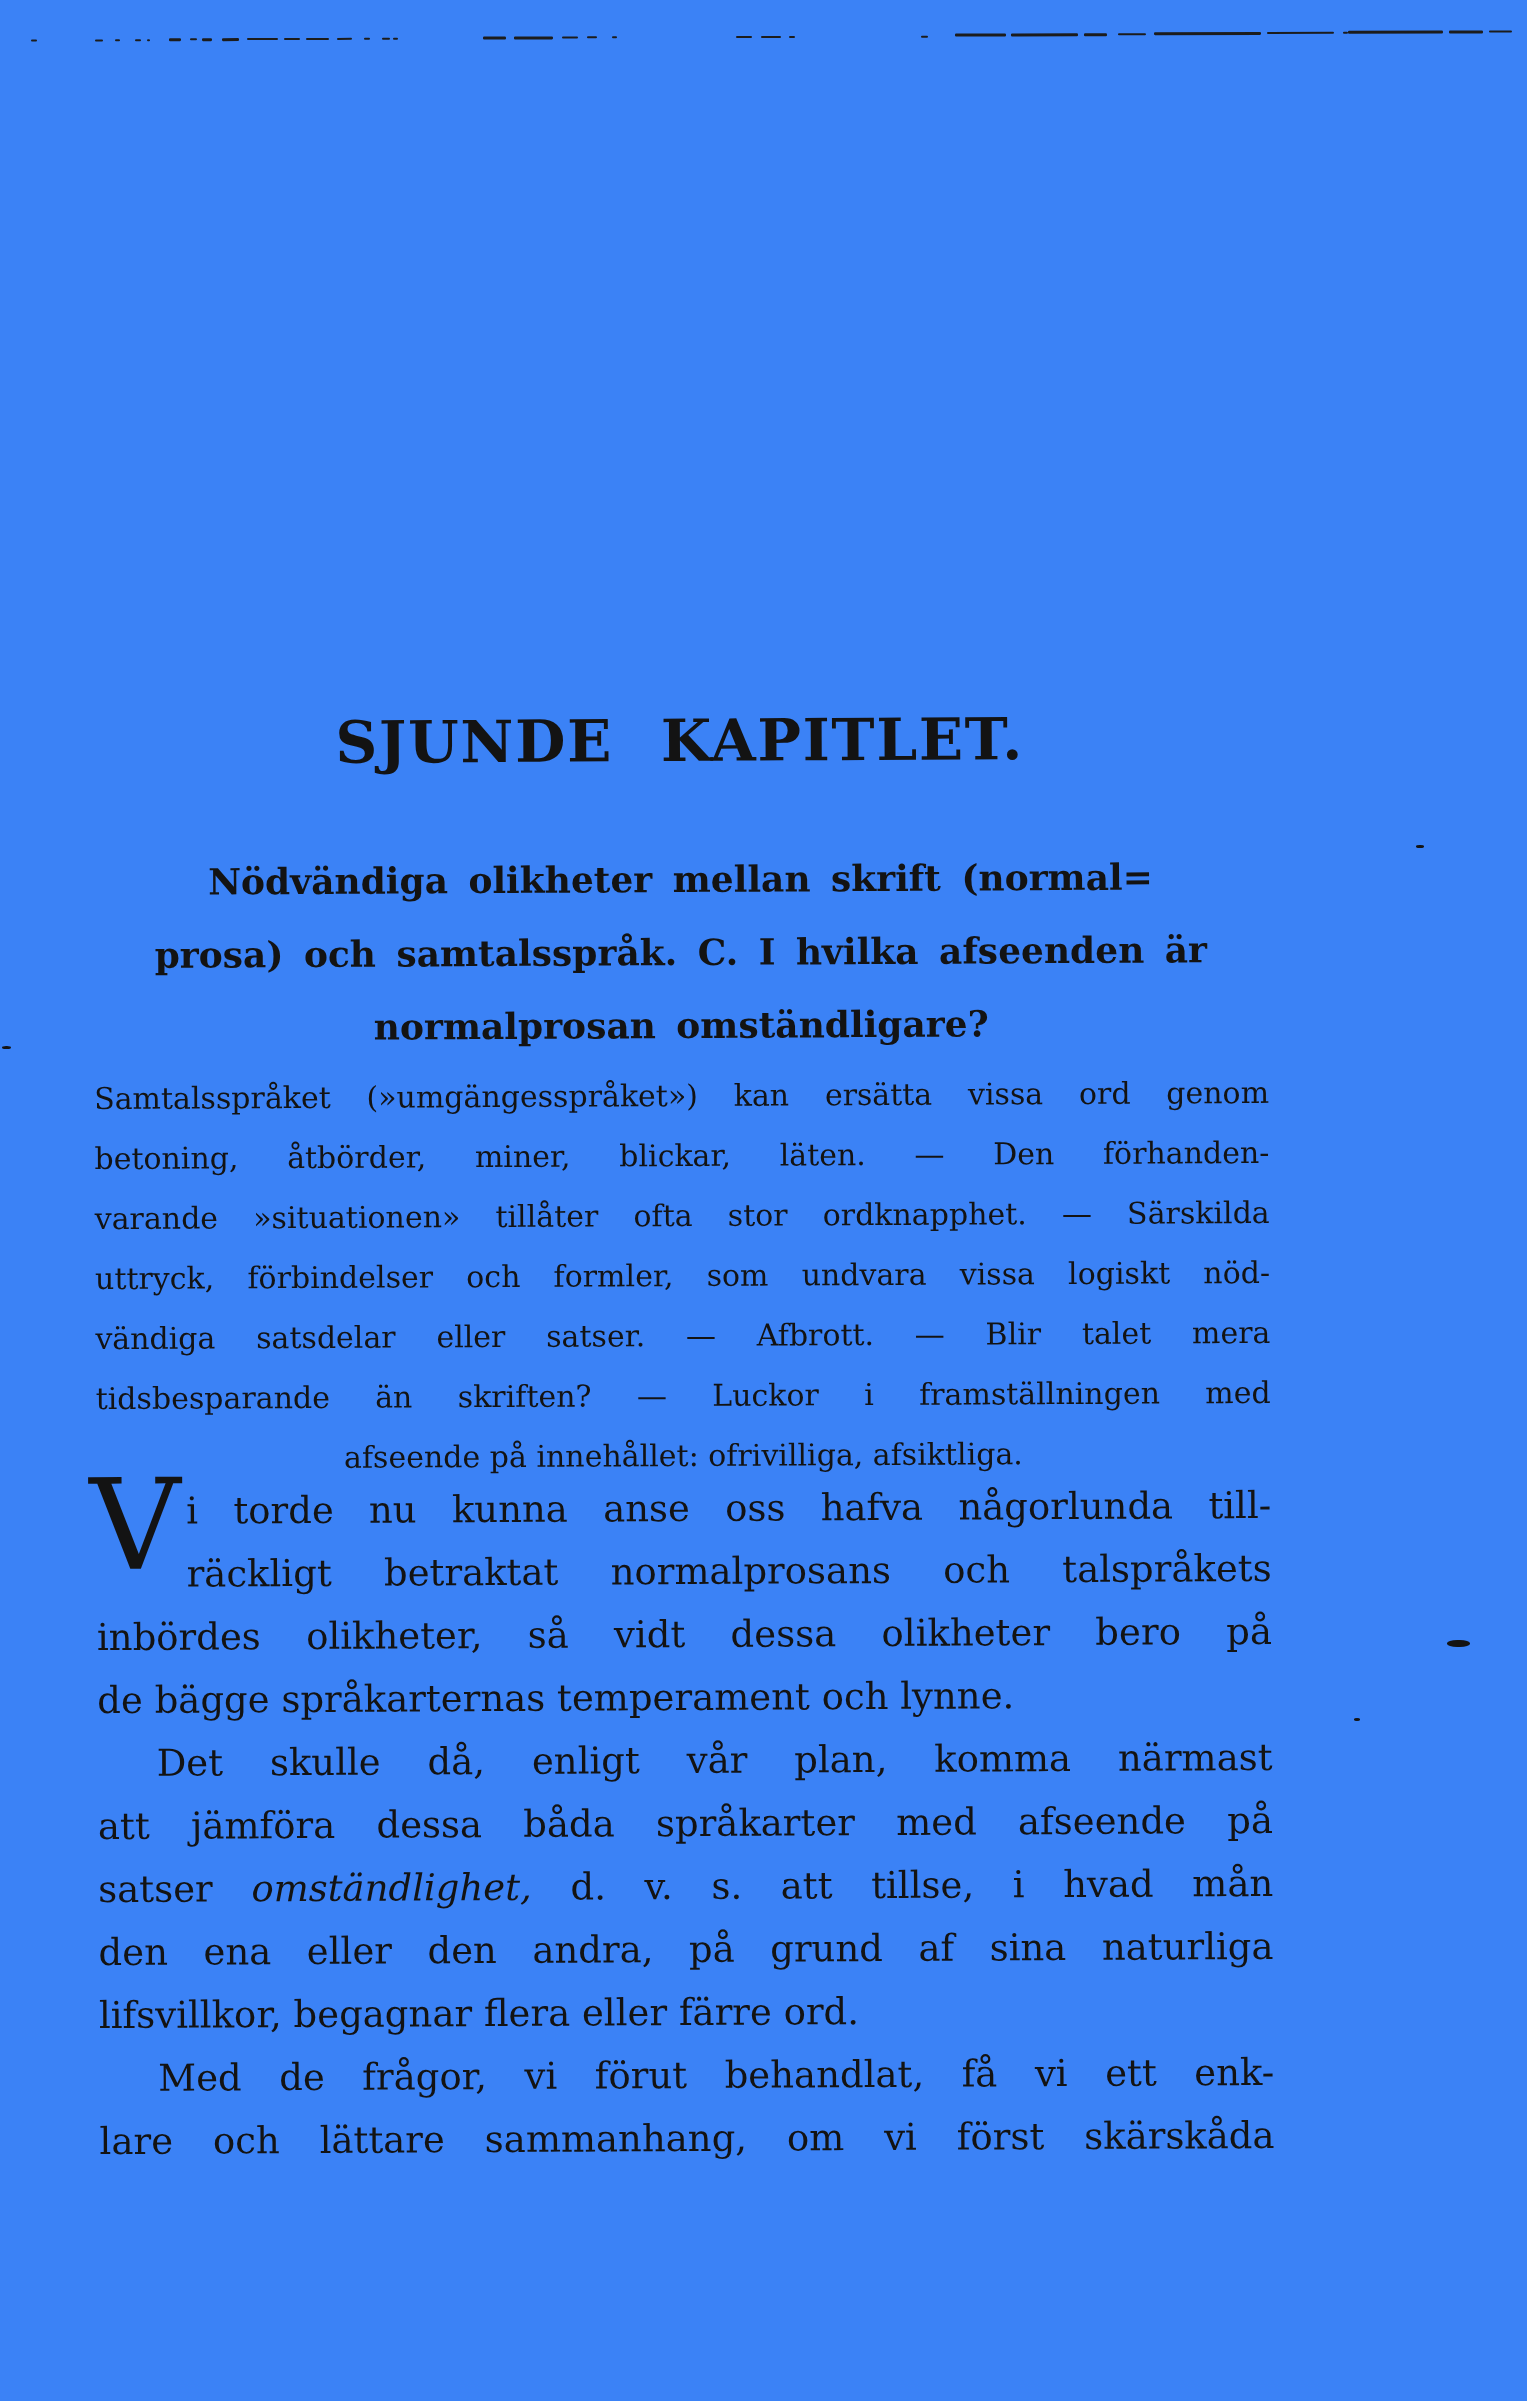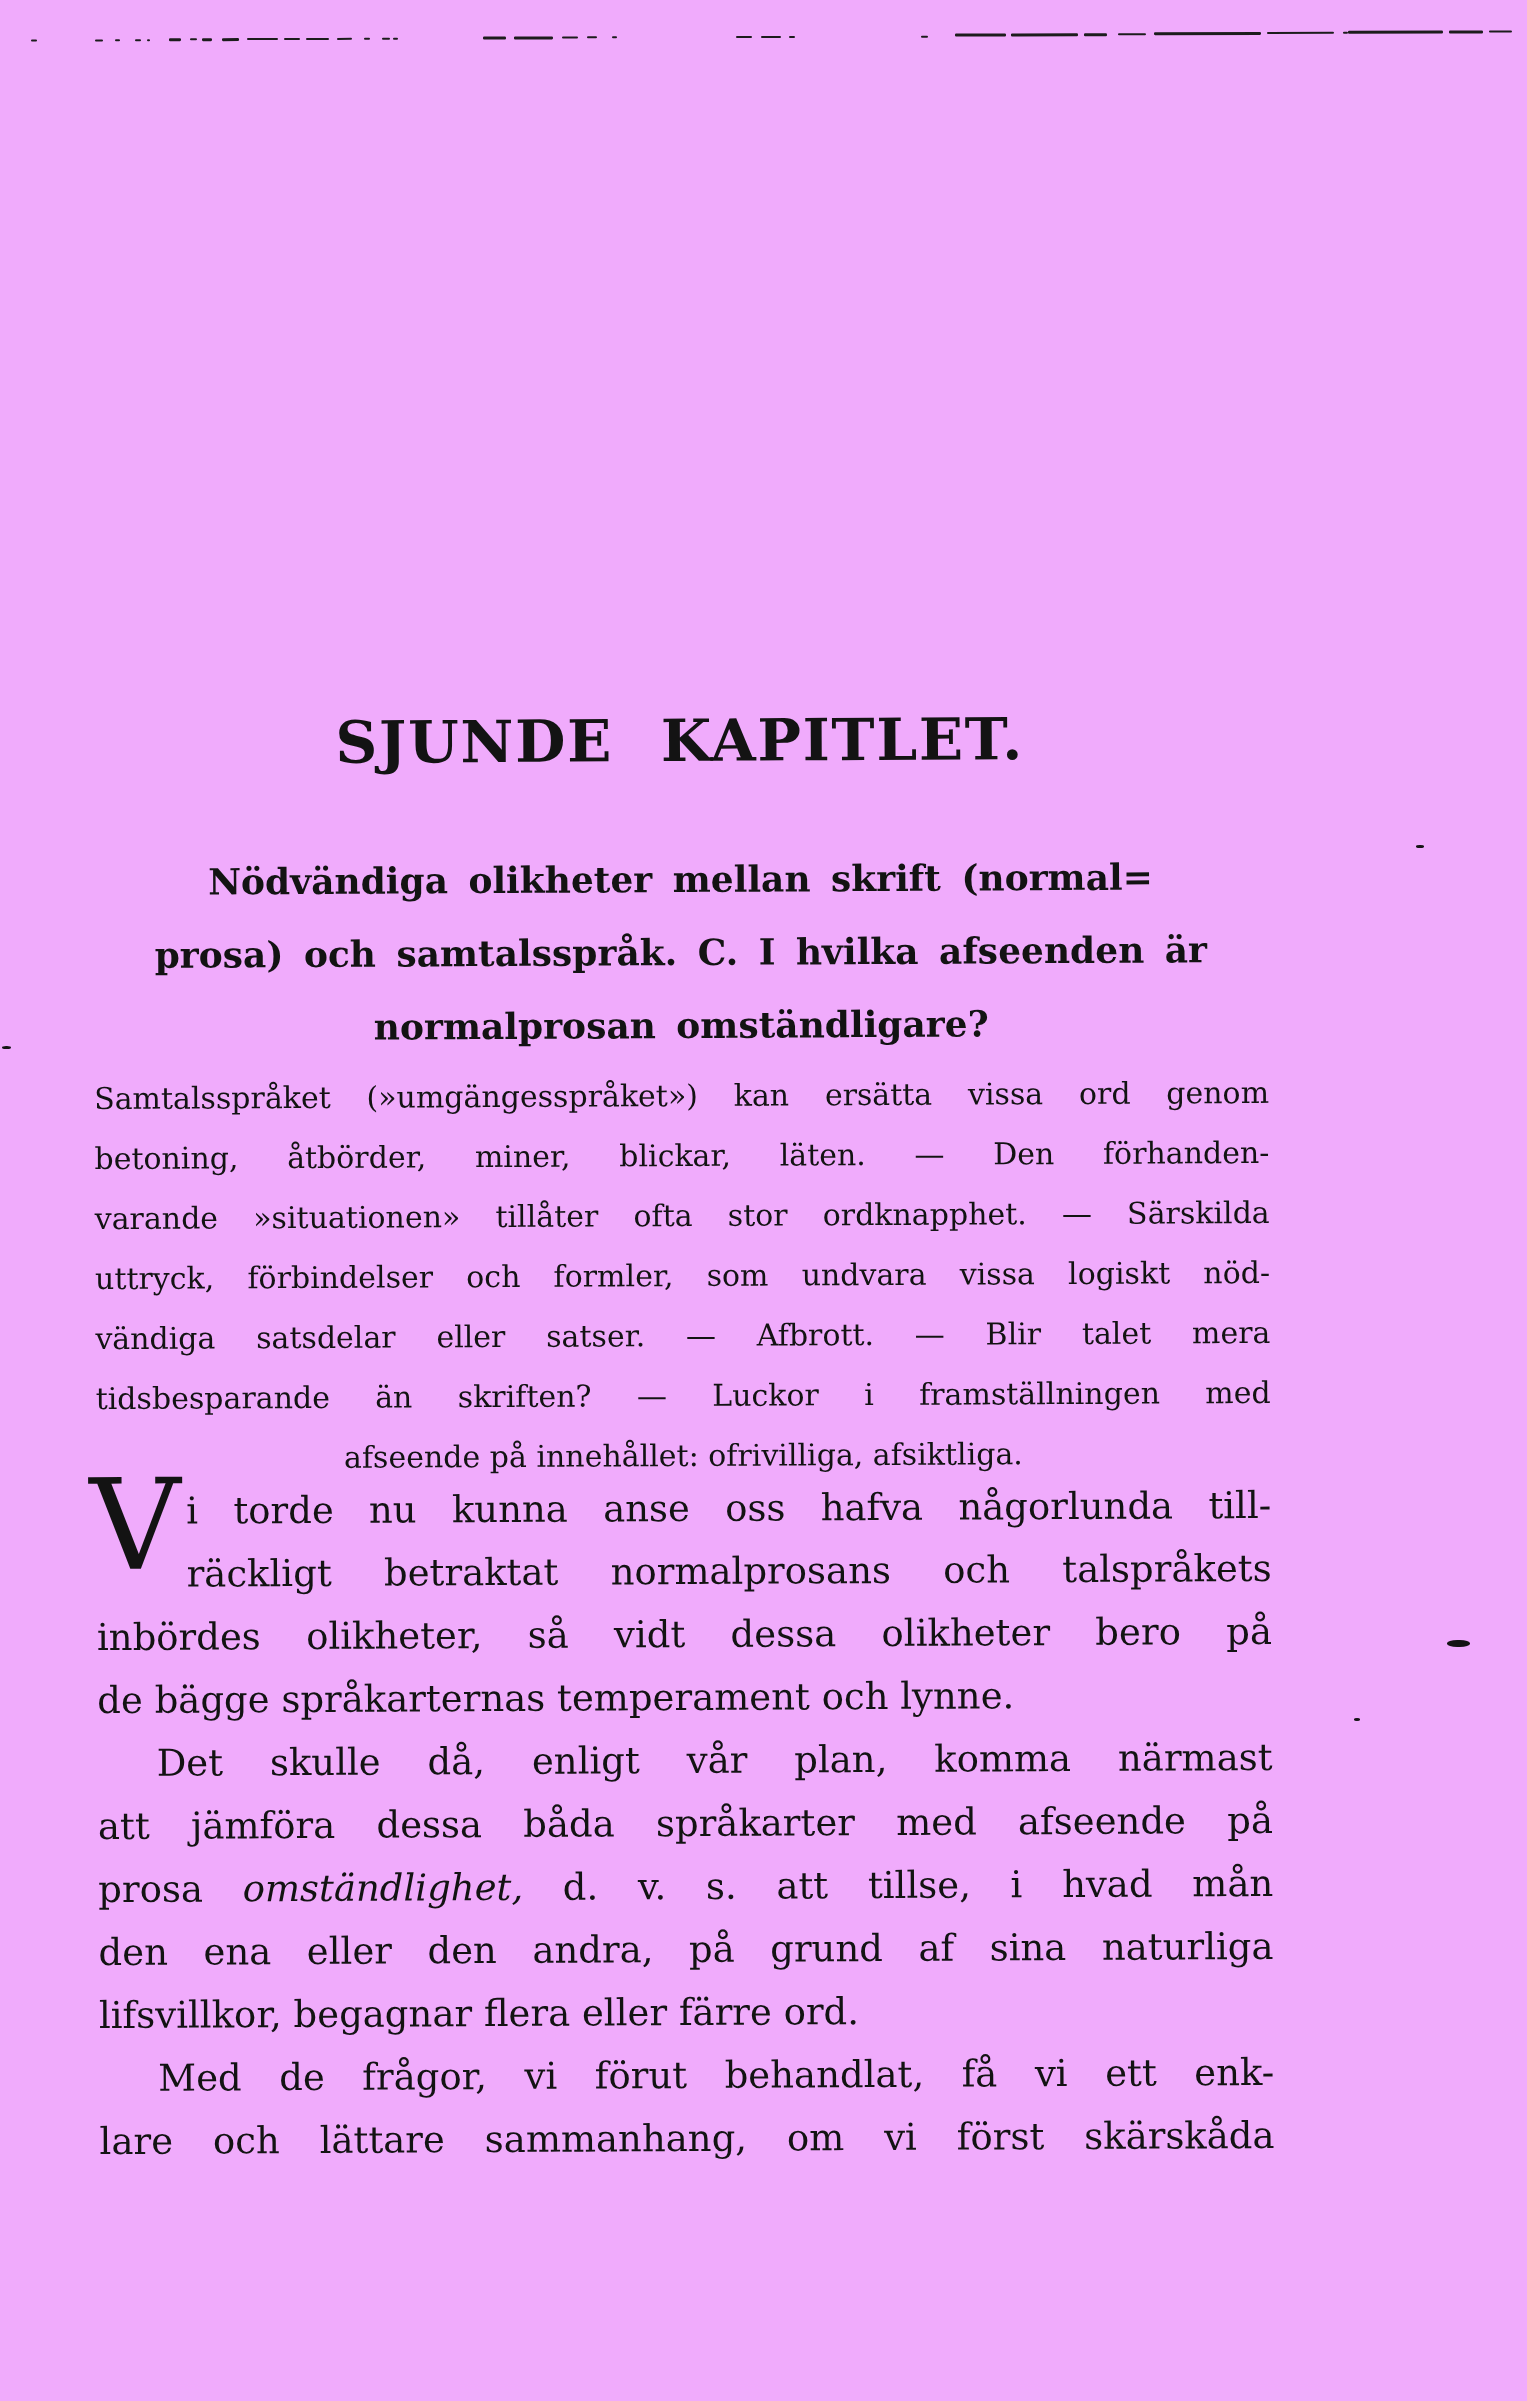--- a/index.html
+++ b/index.html
@@ -5,21 +5,21 @@
 <style>
   html, body {
     margin: 0;
     padding: 0;
     background: #ffffff;
   }
   .scan-page {
     position: relative;
     width: 1528px;
     height: 2401px;
-    background: #f0abfc;
+    background: #3b82f6;
     overflow: hidden;
     font-family: "DejaVu Serif", "Liberation Serif", serif;
     color: #131313;
   }
   
   .content {
     position: absolute;
     left: 94px;
     top: 0;
     width: 1175px;
@@ -183,21 +183,21 @@
 
       <span class="drop-cap">V</span>
       <div class="bline pad-drop">i torde nu kunna anse oss hafva någorlunda till-</div>
       <div class="bline pad-drop">räckligt betraktat normalprosans och talspråkets</div>
       <div class="bline">inbördes olikheter, så vidt dessa olikheter bero på</div>
       <div class="bline endline">de bägge språkarternas temperament och lynne.</div>
 
       <div class="bline indent1">Det skulle då, enligt vår plan, komma närmast</div>
       <div class="bline">att jämföra dessa båda språkarter med afseende på</div>
       <div class="bline">
-        <span>prosa </span><span class="ital">omständlighet,</span><span> d. v. s. att tillse, i hvad mån</span>
+        <span>satser </span><span class="ital">omständlighet,</span><span> d. v. s. att tillse, i hvad mån</span>
       </div>
       <div class="bline">den ena eller den andra, på grund af sina naturliga</div>
       <div class="bline endline">lifsvillkor, begagnar flera eller färre ord.</div>
 
       <div class="bline indent1">Med de frågor, vi förut behandlat, få vi ett enk-</div>
       <div class="bline">lare och lättare sammanhang, om vi först skärskåda</div>
 
     </div>
 
   </div>

